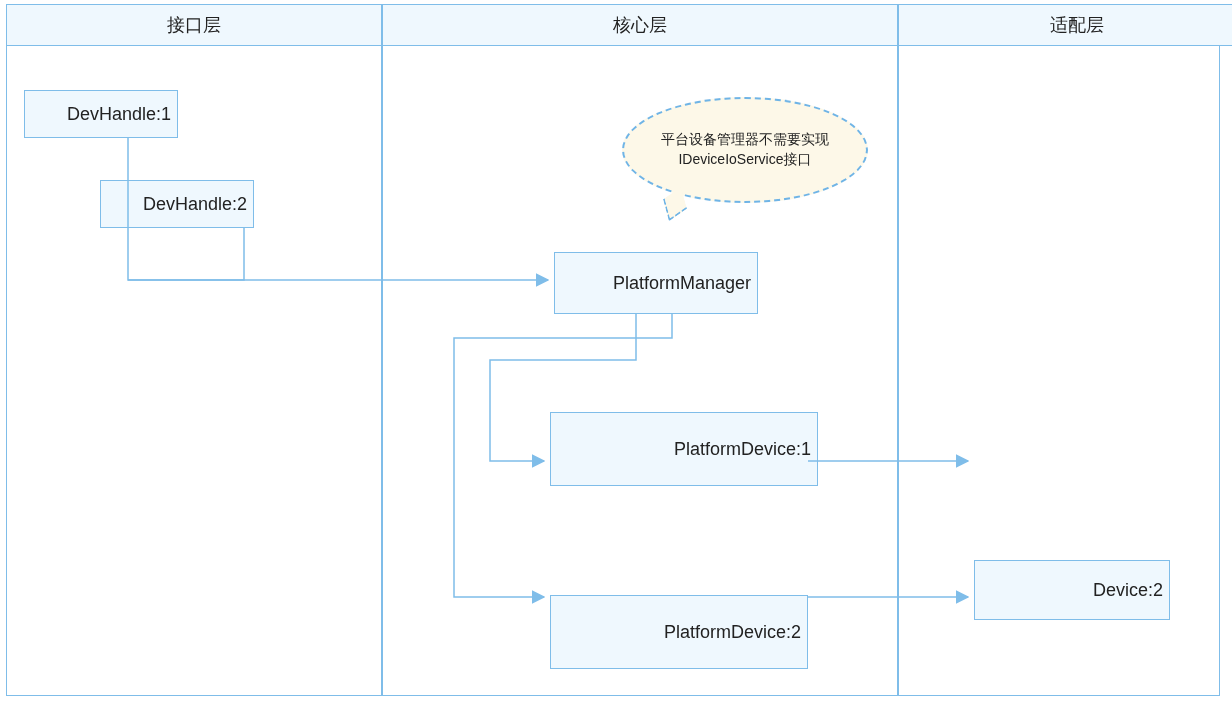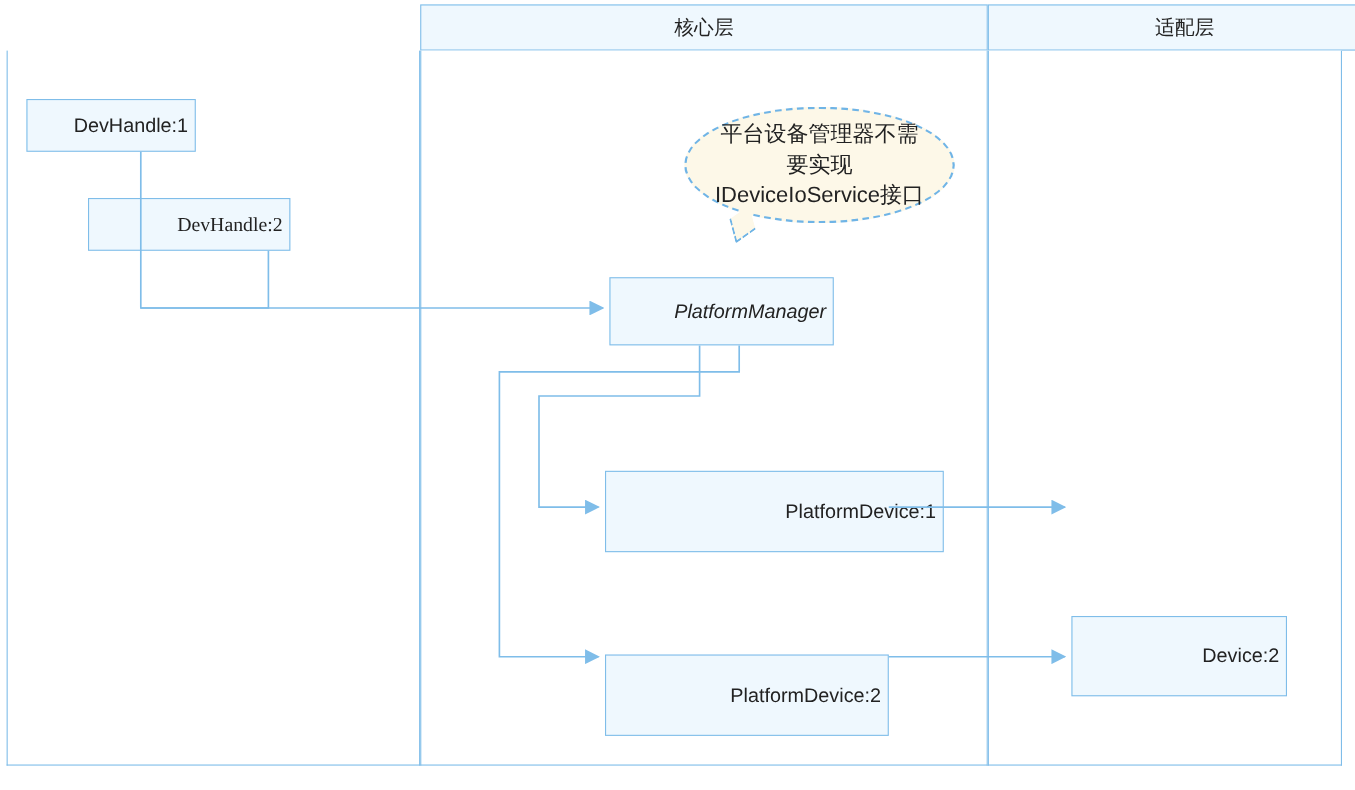--- a/index.html
+++ b/index.html
@@ -49,21 +49,21 @@
     position: absolute;
     width: 246px;
     height: 106px;
     border: 2px dashed #6fb4e6;
     border-radius: 50%;
     background: #fdf8e8;
     display: flex;
     align-items: center;
     justify-content: center;
     text-align: center;
-    font-size: 20px;
+    font-size: 14px;
     color: #222;
     padding: 10px 24px;
     line-height: 1.4;
   }
   .callout::after {
     content: "";
     position: absolute;
     left: 40px;
     bottom: -14px;
     width: 20px;
@@ -81,48 +81,51 @@
     width: 1232px;
     height: 718px;
     pointer-events: none;
   }
 </style>
 </head>
 <body>
 
 <div class="diagram">
 
+  <div class="col-header" style="left:6px; width:376px;">
+    <span>接口层</span>
+  </div>
   <div class="col-body" style="left:6px; width:376px;"></div>
 
   <div class="col-header" style="left:382px; width:516px;justify-content:center;">
     <span>核心层</span>
   </div>
   <div class="col-body" style="left:382px; width:516px;"></div>
 
   <div class="col-header" style="left:898px; width:358px;">
     <span>适配层</span>
   </div>
   <div class="col-body" style="left:898px; width:322px;"></div>
 
   <div class="box" style="left:24px; top:90px; width:154px; height:48px;">
     <span>DevHandle:1</span>
   </div>
-  <div class="box" style="left:80px; top:180px; width:184px; height:48px;font-family:Liberation Serif, serif;">
+  <div class="box" style="left:100px; top:180px; width:154px; height:48px;">
     <span>DevHandle:2</span>
   </div>
-  <div class="box" style="left:554px; top:252px; width:204px; height:62px;font-style:italic;">
+  <div class="box" style="left:554px; top:252px; width:204px; height:62px;">
     <span>PlatformManager</span>
   </div>
-  <div class="box" style="left:550px; top:428px; width:308px; height:74px;">
+  <div class="box" style="left:550px; top:412px; width:268px; height:74px;">
     <span>PlatformDevice:1</span>
   </div>
   <div class="box" style="left:550px; top:560px; width:258px; height:74px;margin-top:35px;">
     <span>PlatformDevice:2</span>
   </div>
-  <div class="box" style="left:974px; top:560px; width:196px; height:73px;">
+  <div class="box" style="left:974px; top:560px; width:196px; height:60px;">
     <span>Device:2</span>
   </div>
 
   <div class="callout" style="left:622px; top:97px;">
     <span>平台设备管理器不需要实现IDeviceIoService接口</span>
   </div>
 
   <svg class="connectors">
     <defs>
       <marker id="arrow" viewBox="0 0 10 10" refX="9" refY="5" markerWidth="9" markerHeight="9" orient="auto-start-reverse">

